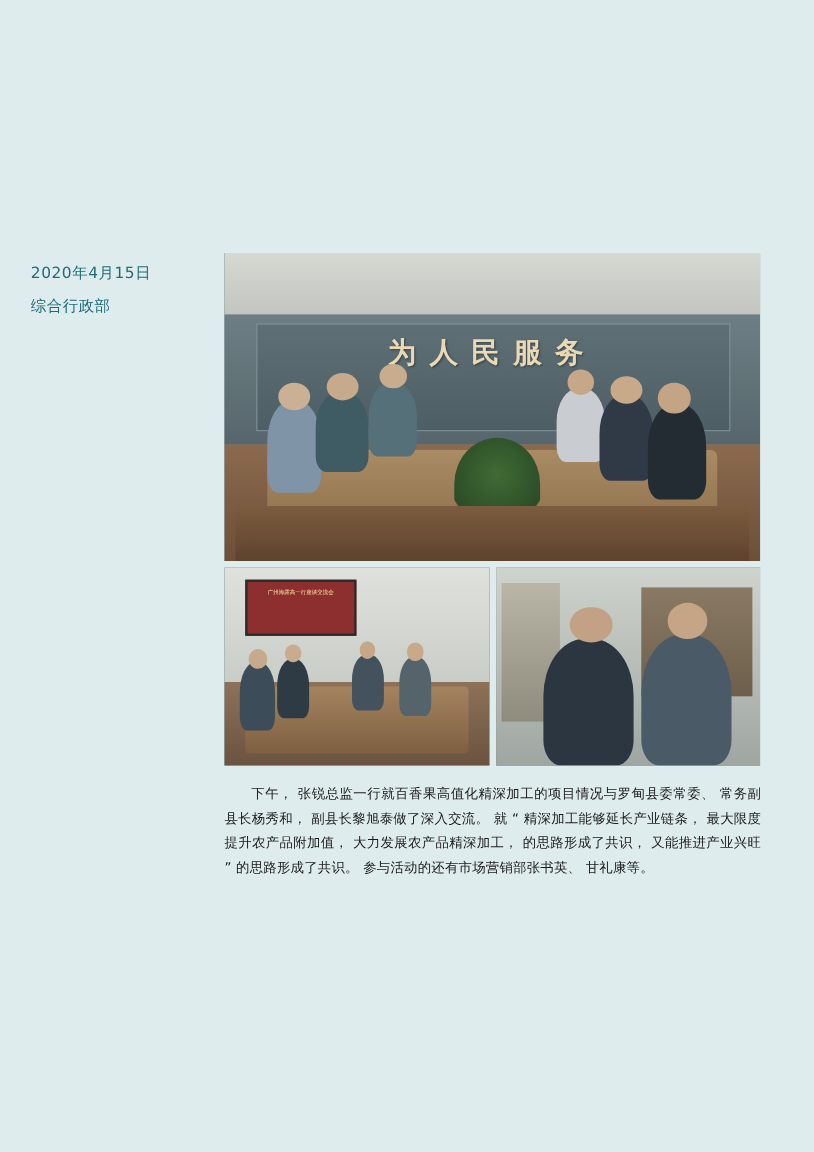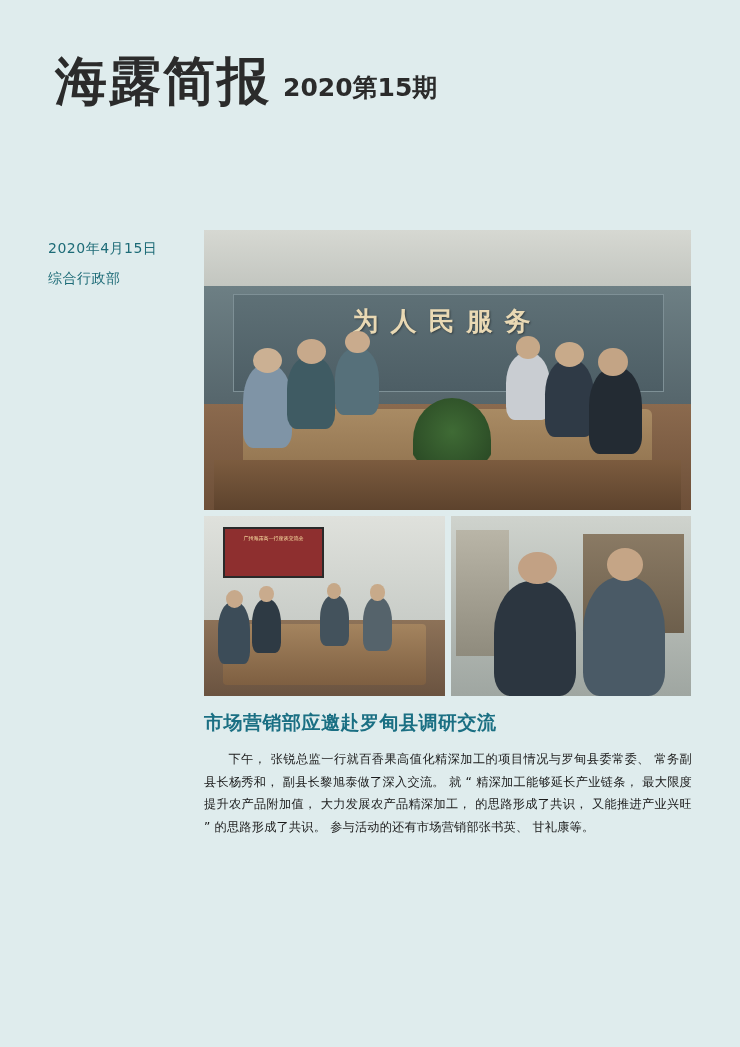--- a/index.html
+++ b/index.html
@@ -41,21 +41,21 @@
     font-family: "DejaVu Sans", sans-serif;
     font-size: 25px;
     font-weight: bold;
     color: #2b2b2b;
     margin-left: 12px;
     margin-bottom: 3px;
   }
   
   .dateblock {
     position: absolute;
-    left: 48px;
+    left: 28px;
     top: 240px;
     width: 150px;
     color: #1d6b77;
     font-family: "DejaVu Sans", sans-serif;
   }
   .dateblock .date {
     font-size: 14px;
     margin-bottom: 12px;
     letter-spacing: 0.5px;
   }
@@ -201,24 +201,20 @@
     text-align: justify;
     text-indent: 2em;
     letter-spacing: 0.2px;
   }
 </style>
 </head>
 <body>
 
 <div class="page">
 
-  <div class="masthead">
-    <div class="masthead-title">海露简报</div>
-    <div class="masthead-issue">2020第15期</div>
-  </div>
 
   <div class="dateblock">
     <div class="date">2020年4月15日</div>
     <div class="dept">综合行政部</div>
   </div>
 
   <div class="photo" id="photo-main">
     <div class="p1-ceiling"></div>
     <div class="p1-wall"></div>
     <div class="p1-wall-panel"></div>
@@ -263,19 +259,18 @@
     <div class="p3-wall"></div>
     <div class="p3-door"></div>
     <div class="p3-panel"></div>
     <div class="person" style="left:18%; top:36%; width:34%; height:64%; background:#2c3640;"></div>
     <div class="head" style="left:28%; top:20%; width:16%; height:18%; background:#c2a184;"></div>
     <div class="person" style="left:55%; top:34%; width:34%; height:66%; background:#4a5a66;"></div>
     <div class="head" style="left:65%; top:18%; width:15%; height:18%; background:#c5a586;"></div>
   </div>
 
   <div class="article">
-    <div class="article-title">市场营销部应邀赴罗甸县调研交流</div>
     <div class="article-body">
       <p>下午， 张锐总监一行就百香果高值化精深加工的项目情况与罗甸县委常委、 常务副县长杨秀和， 副县长黎旭泰做了深入交流。 就 “ 精深加工能够延长产业链条， 最大限度提升农产品附加值， 大力发展农产品精深加工， 的思路形成了共识， 又能推进产业兴旺 ” 的思路形成了共识。 参与活动的还有市场营销部张书英、 甘礼康等。</p>
     </div>
   </div>
 
 </div>
 
 </body></html>

